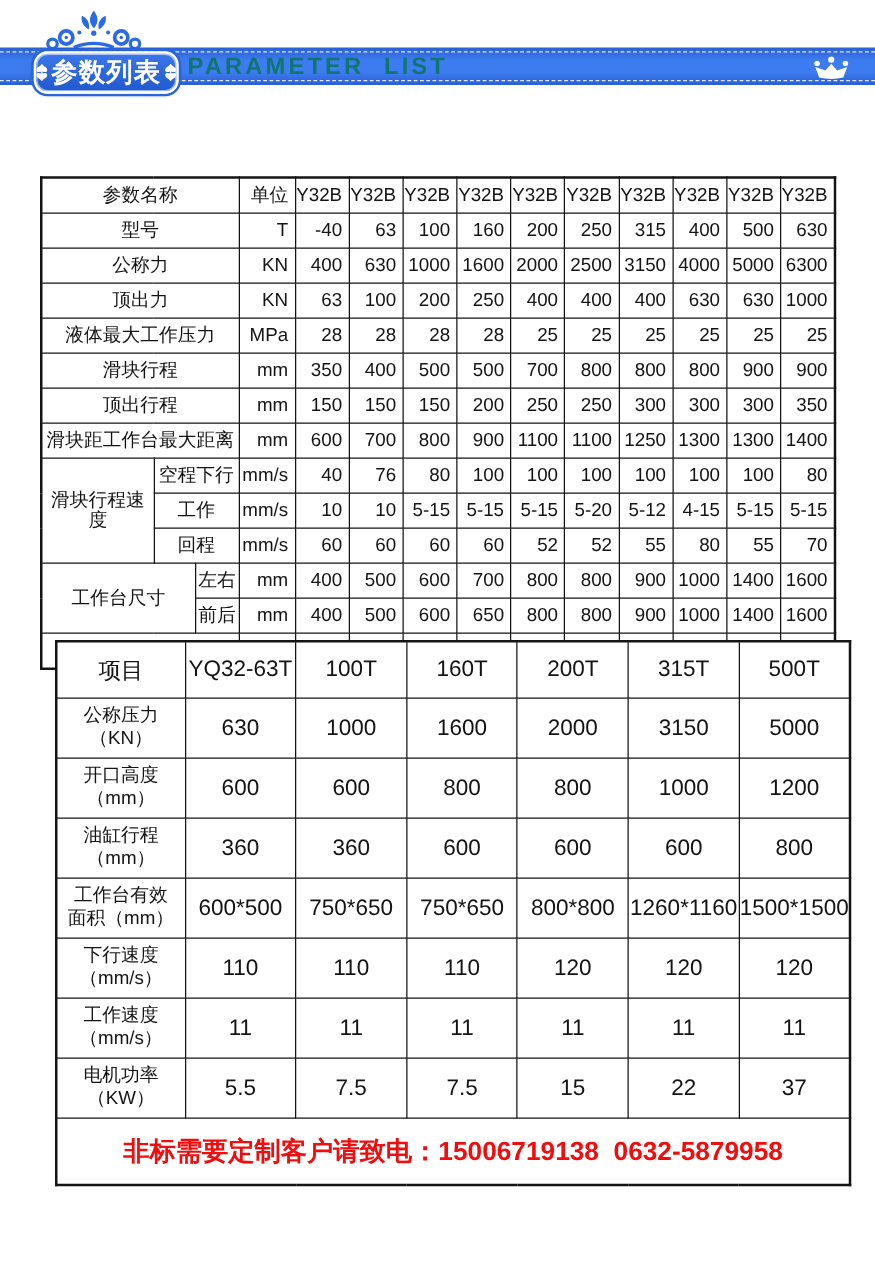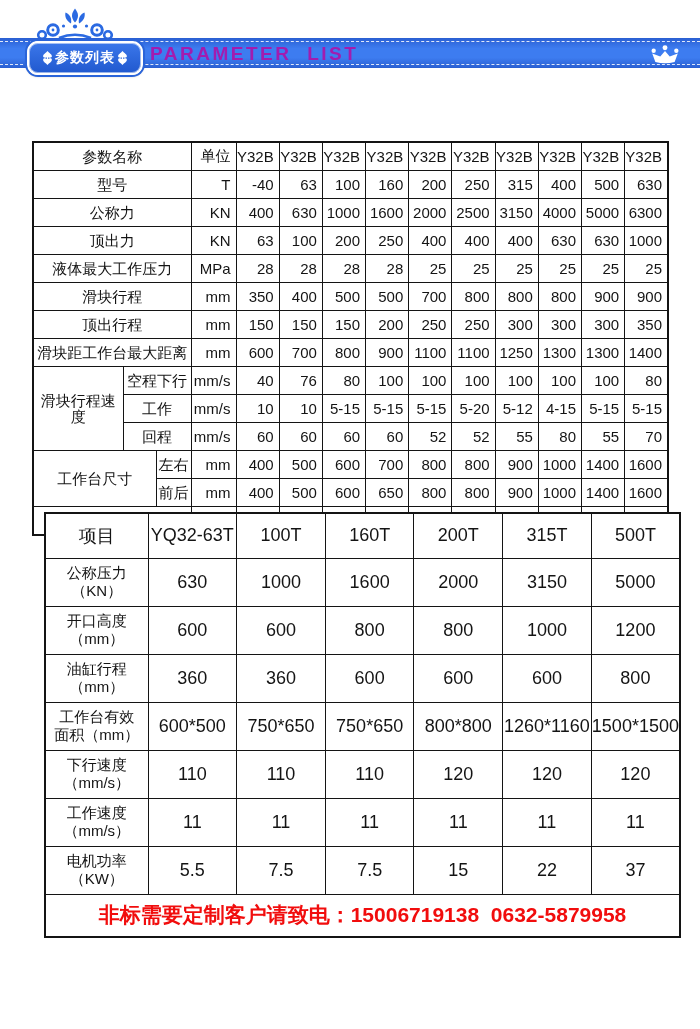--- a/index.html
+++ b/index.html
@@ -18,39 +18,39 @@
   }
   .banner .pin{position:absolute;left:0;width:700px;border-top:1px dashed rgba(255,255,255,.85);}
   .pin.top{top:3px;} .pin.bot{bottom:3px;}
   .badge{
     position:absolute;left:27px;top:41px;width:112px;height:30px;
     background:linear-gradient(180deg,#3b77ea,#2159cf);
     border:2px solid #ffffff;border-radius:11px;
     box-shadow:0 0 0 2px #2a64d9,0 1px 3px rgba(0,0,0,.35), inset 0 0 0 1px rgba(255,255,255,.55);
     display:flex;align-items:center;justify-content:center;gap:3px;z-index:3;
   }
-  .badge-label{color:#fff;font-size:14px;font-weight:bold;letter-spacing:1px;white-space:nowrap;}
+  .badge-label{color:#fff;font-size:21px;font-weight:bold;letter-spacing:1px;white-space:nowrap;}
   .banner-title{
     position:absolute;left:150px;top:38px;height:30px;line-height:31px;
-    color:#a21caf;font-size:19px;font-weight:bold;letter-spacing:2.5px;word-spacing:8px;z-index:2;
+    color:#0f766e;font-size:19px;font-weight:bold;letter-spacing:2.5px;word-spacing:8px;z-index:2;
   }
   .crown{position:absolute;left:648px;top:45px;width:34px;height:19px;z-index:2;}
 
   
   table{border-collapse:collapse;table-layout:fixed;background:#fff;position:absolute;}
   #t1{left:32px;top:93px;width:637px;border:2px solid #141414;margin-top:48px;}
   #t1 td,#t1 th{border:1px solid #141414;font-weight:normal;height:27px;padding:0;overflow:hidden;}
   #t1 .lbl{text-align:center;font-size:15px;line-height:1.05;}
   #t1 .num{text-align:right;padding-right:5px;font-size:15px;white-space:nowrap;}
 
   #t2{left:44px;top:512px;width:637px;border:2px solid #141414;}
   #t2 td,#t2 th{border:1px solid #141414;font-weight:normal;padding:0;overflow:hidden;}
   #t2 tr{height:48px;}
   #t2 tr.hdr{height:45px;}
-  #t2 tr.ftr{height:43px;}
+  #t2 tr.ftr{height:54px;}
   #t2 .c2lbl{text-align:center;font-size:15px;line-height:1.2;white-space:pre-line;}
   #t2 .c2hdr{text-align:center;font-size:18px;}
   #t2 .c2val{text-align:center;font-size:18px;white-space:nowrap;}
   #t2 .ftr-cell{text-align:center;font-size:21px;font-weight:bold;color:#f10d0d;white-space:pre;}
 </style>
 </head>
 <body>
 
 <div class="page">
 

